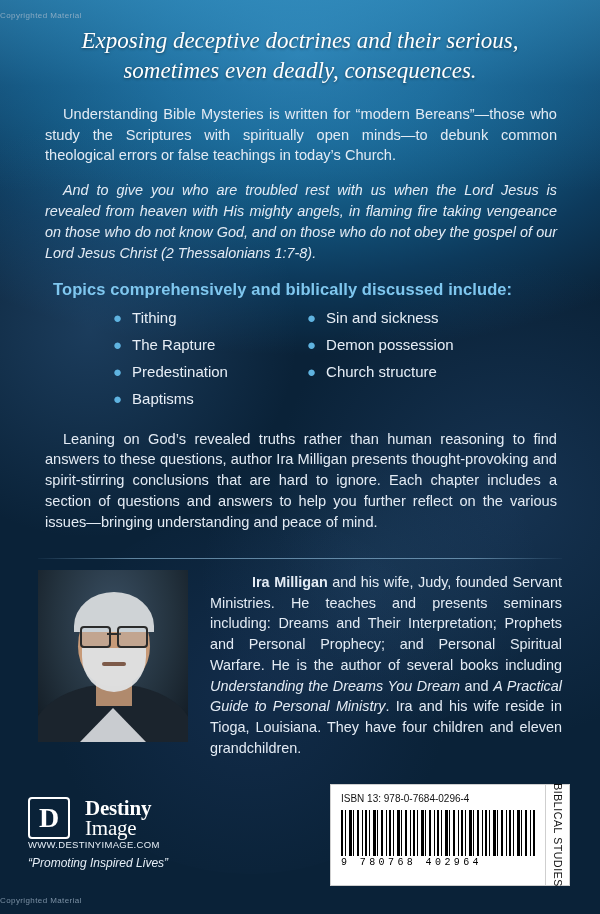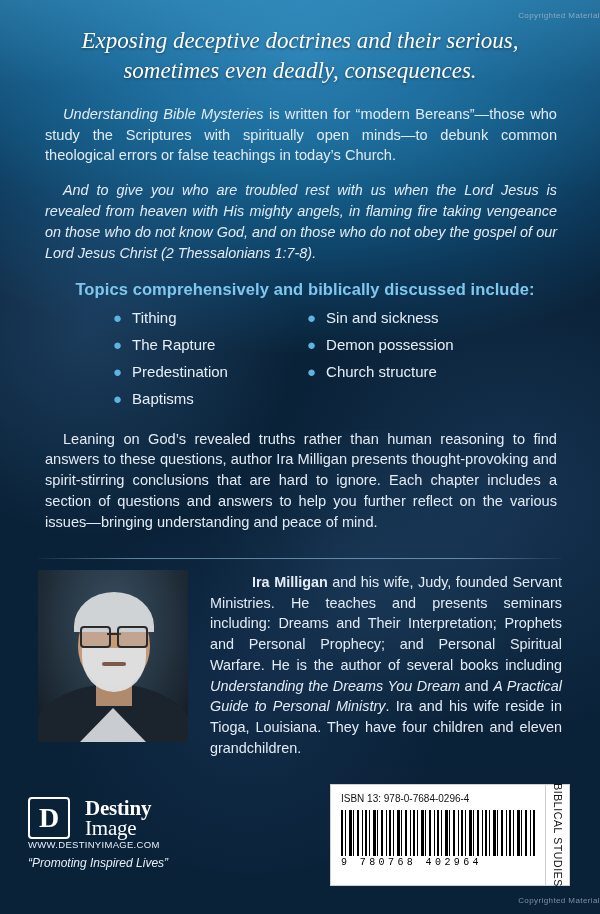--- a/index.html
+++ b/index.html
@@ -46,21 +46,21 @@
     position: absolute;
     left: 0; top: 0; width: 600px; height: 190px;
     background: linear-gradient(180deg, rgba(58,150,200,0.55) 0%, rgba(35,110,160,0.30) 45%, rgba(20,60,95,0.0) 100%);
     pointer-events: none;
   }
 
   .copyright-top, .copyright-bottom {
     position: absolute;
     left: 0;
     width: 600px;
-    text-align: right;
+    text-align: left;
     font-size: 8px;
     letter-spacing: 0.4px;
     color: #a9bccd;
     opacity: 0.75;
   }
   .copyright-top { top: 11px; }
   .copyright-bottom { bottom: 9px; color: #9fb3c6; }
 
   .headline {
     position: absolute;
@@ -84,37 +84,36 @@
   }
 
   p.para {
     margin: 0 0 14px 0;
     font-size: 14.6px;
     line-height: 1.42;
     text-align: justify;
     color: #e3ebf4;
     text-indent: 18px;
   }
-  p.para .ital { font-style: italic; }
+  p.para .ital { }
   p.scripture {
     margin: 0 0 16px 0;
     font-size: 14.4px;
     line-height: 1.45;
     text-align: justify;
     font-style: italic;
     color: #e3ebf4;
     text-indent: 18px;
   }
   .topics-head {
     margin: 4px 0 10px 8px;
     font-size: 16.5px;
     font-weight: bold;
     color: #7fc7ef;
     letter-spacing: 0.1px;
-    text-align: center;
   }
   .topics {
     position: relative;
     margin: 0 0 12px 0;
     display: flex;
   }
   .topic-col {
     flex: 0 0 auto;
   }
   .topic-col.first { width: 178px; margin-left: 68px; }

